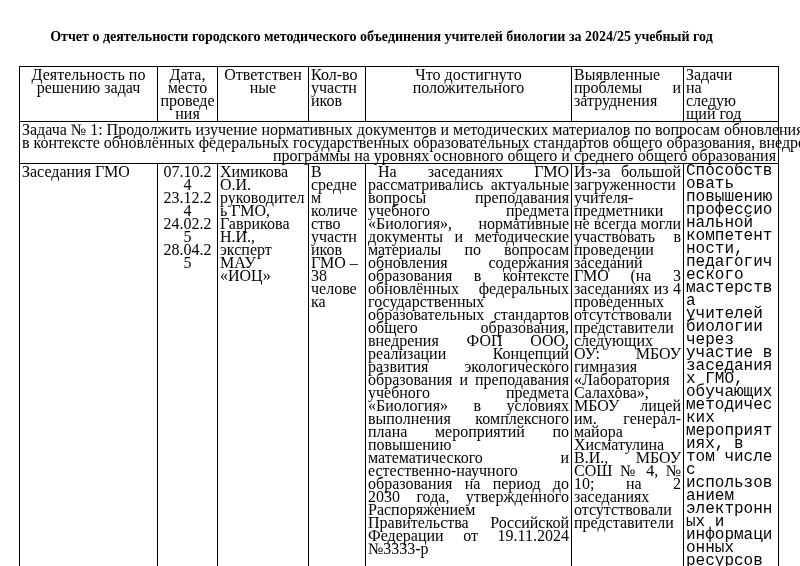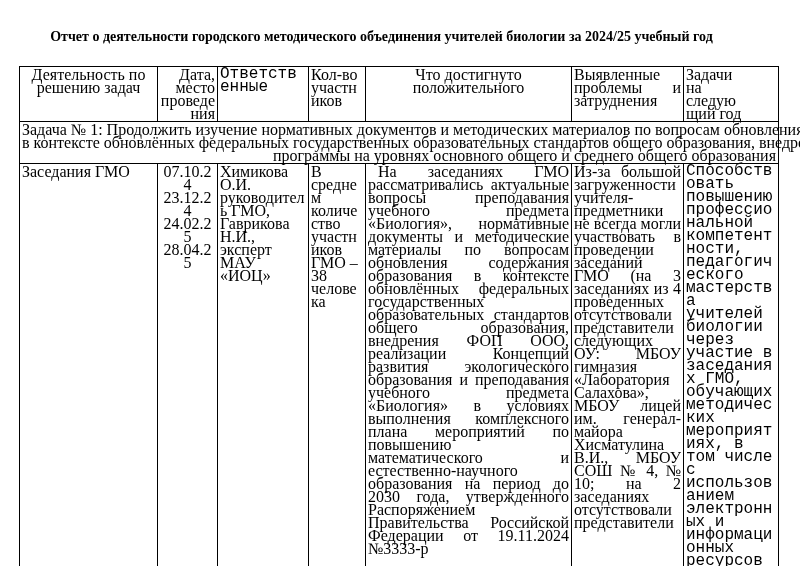--- a/index.html
+++ b/index.html
@@ -49,22 +49,22 @@
     vertical-align: top;
     padding: 1px 2px;
     font-weight: normal;
     overflow-wrap: break-word;
   }
   tr.header-row { height: 49px; }
   tr.task-row   { height: 42px; }
   tr.data-row   { height: 313px; }
 
   .h-activity    { text-align: center; }
-  .h-date        { text-align: right; font-family: Liberation Serif, serif; }
-  .h-responsible { text-align: left; font-family: Liberation Mono, monospace; }
+  .h-date        { text-align: center; font-family: Liberation Serif, serif; }
+  .h-responsible { text-align: center; }
   .h-count       { text-align: left; font-family: Liberation Serif, serif; }
   .h-achieved    { text-align: center; }
   .h-problems    { text-align: justify; }
   .h-tasks       { text-align: left; padding-left: 6px; text-decoration: underline; }
   .h-tasks span  { display: inline-block; max-width: 62px; }
 
   .task-cell {
     text-align: right;
     white-space: pre;
   }

